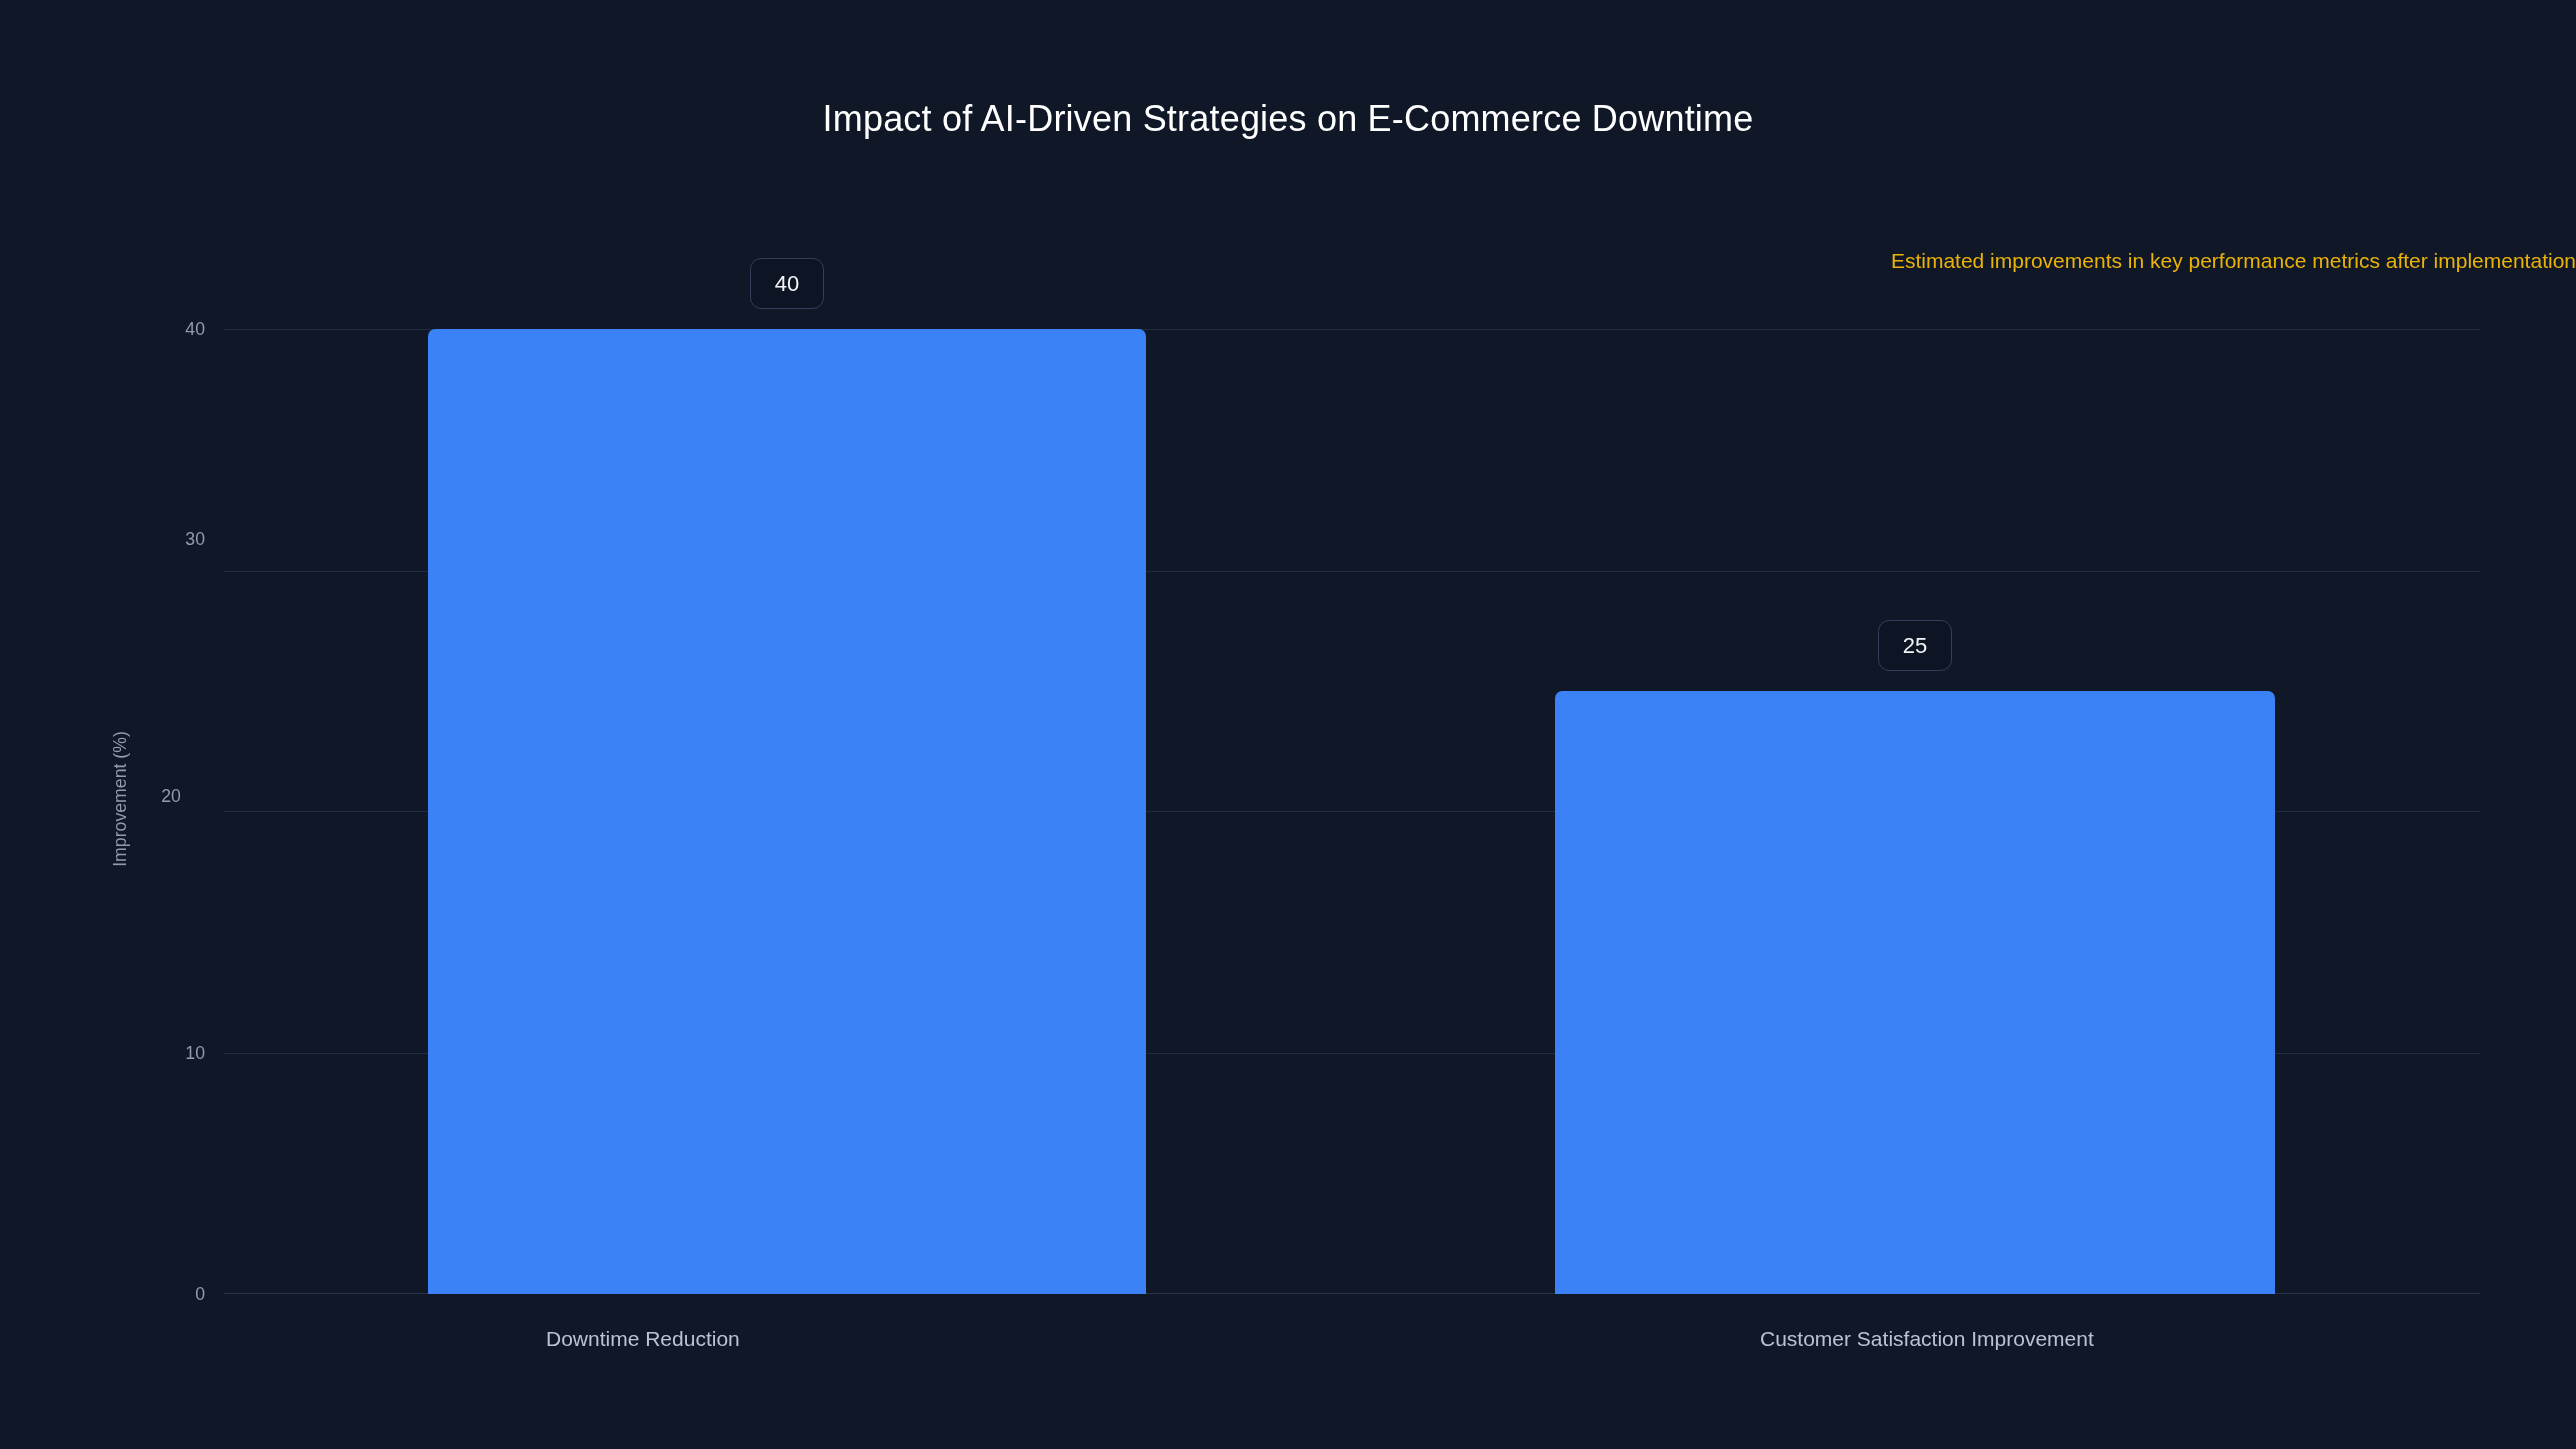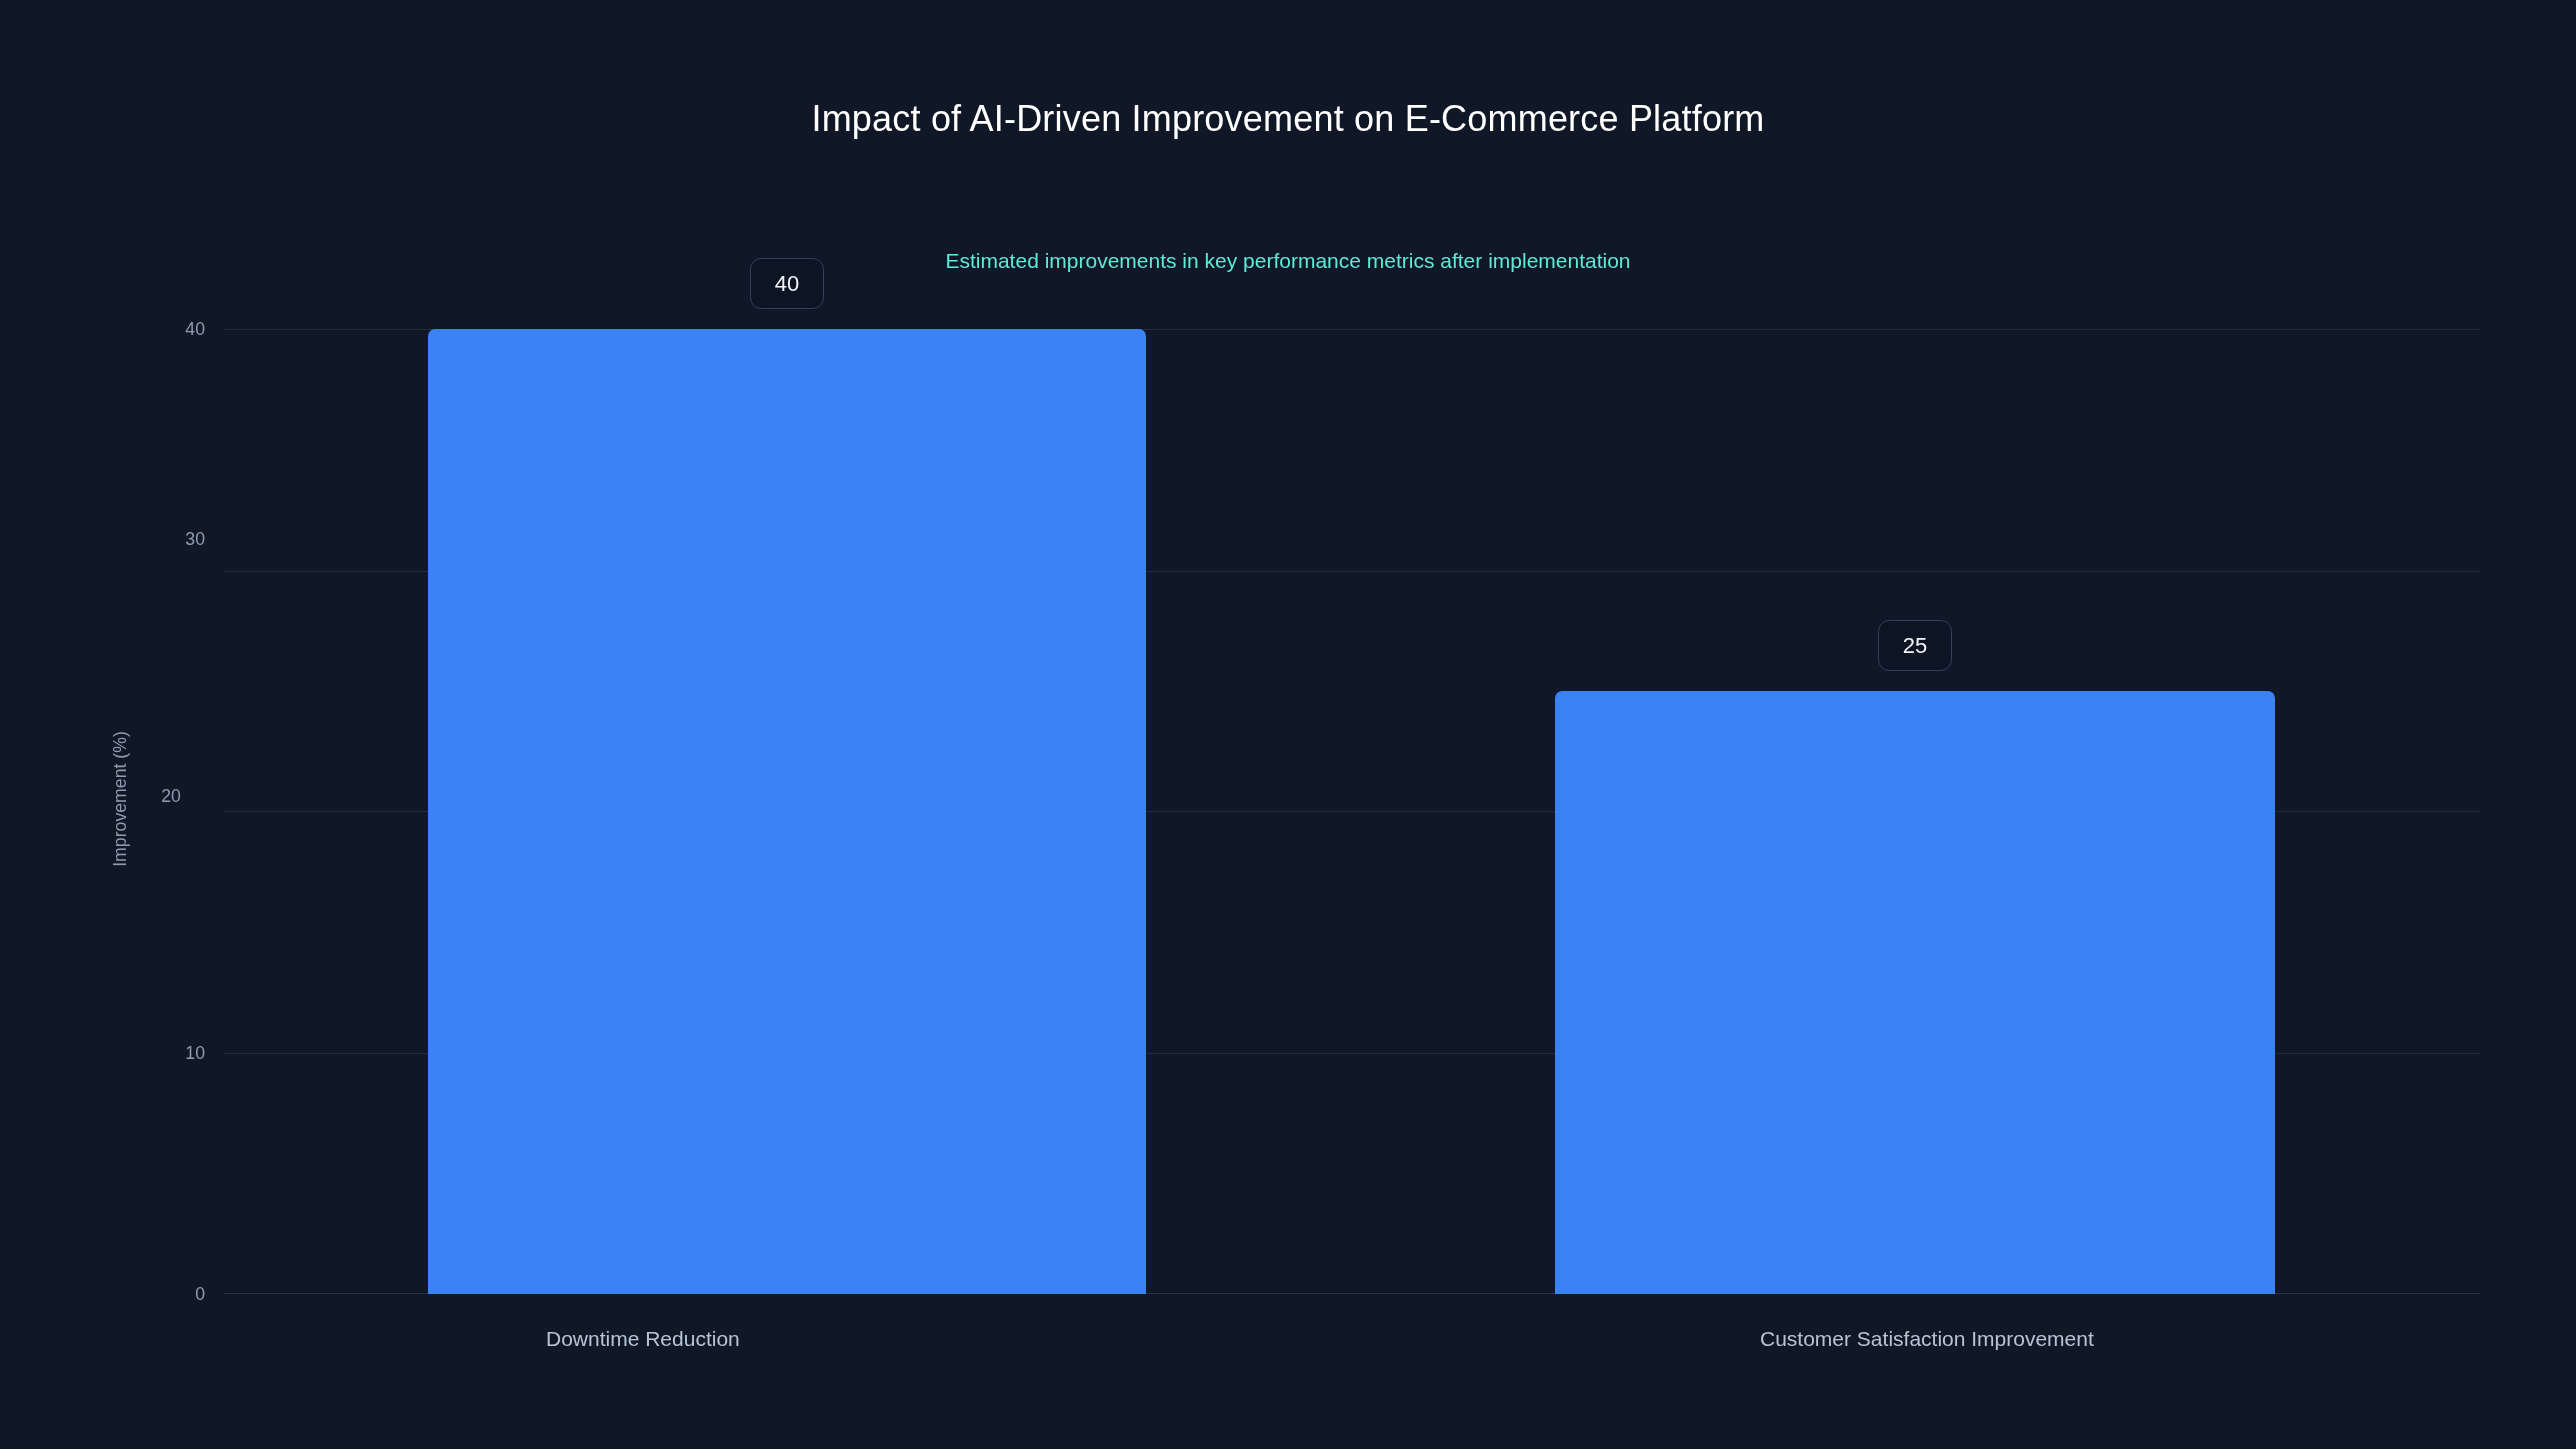--- a/index.html
+++ b/index.html
@@ -35,22 +35,22 @@
     letter-spacing: 0.2px;
     line-height: 1;
     white-space: nowrap;
   }
 
   .chart-subtitle {
     position: absolute;
     left: 0;
     top: 250px;
     width: 2576px;
-    text-align: center;
-    color: #5eead4;
+    text-align: right;
+    color: #eab308;
     font-size: 21px;
     font-weight: 400;
     line-height: 1;
     white-space: nowrap;
   }
 
   
   .plot-area {
     position: absolute;
     left: 224px;
@@ -125,21 +125,21 @@
     line-height: 1;
     text-align: left;
     white-space: nowrap;
   }
 </style>
 </head>
 <body>
 
 <div id="chart-root">
 
-  <div class="chart-title">Impact of AI-Driven Improvement on E-Commerce Platform</div>
+  <div class="chart-title">Impact of AI-Driven Strategies on E-Commerce Downtime</div>
 
   <div class="chart-subtitle">Estimated improvements in key performance metrics after implementation</div>
 
   <div class="y-axis-title">Improvement (%)</div>
 
   <div class="y-tick-wrap" style="top: 321px;">40</div>
   <div class="y-tick-wrap" style="top: 531px;">30</div>
   <div class="y-tick-wrap" style="top: 788px; text-align: center;">20</div>
   <div class="y-tick-wrap" style="top: 1045px;">10</div>
   <div class="y-tick-wrap" style="top: 1286px;">0</div>

